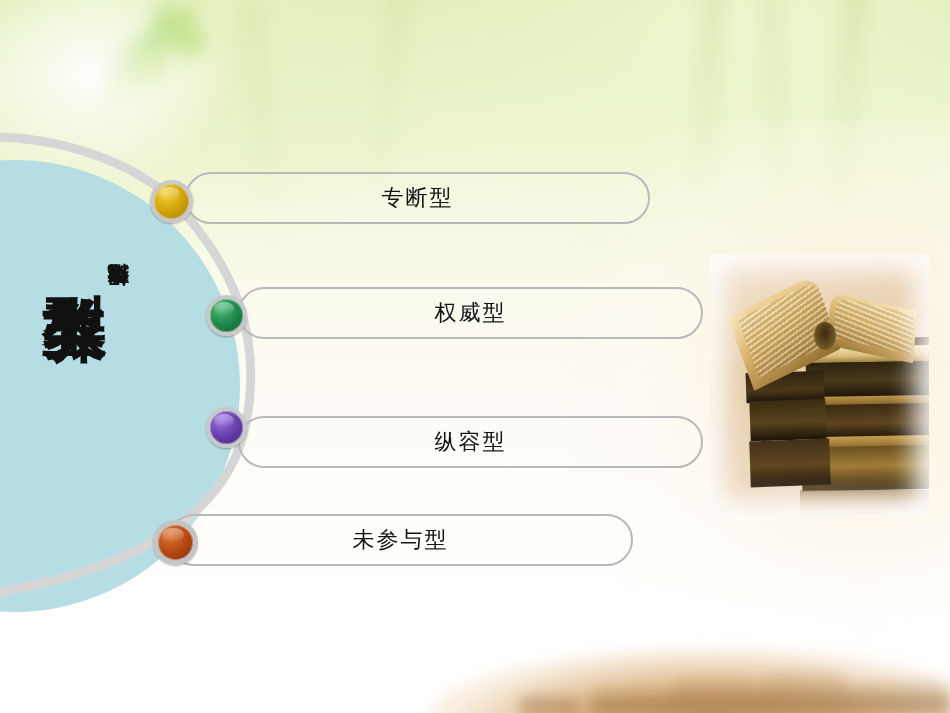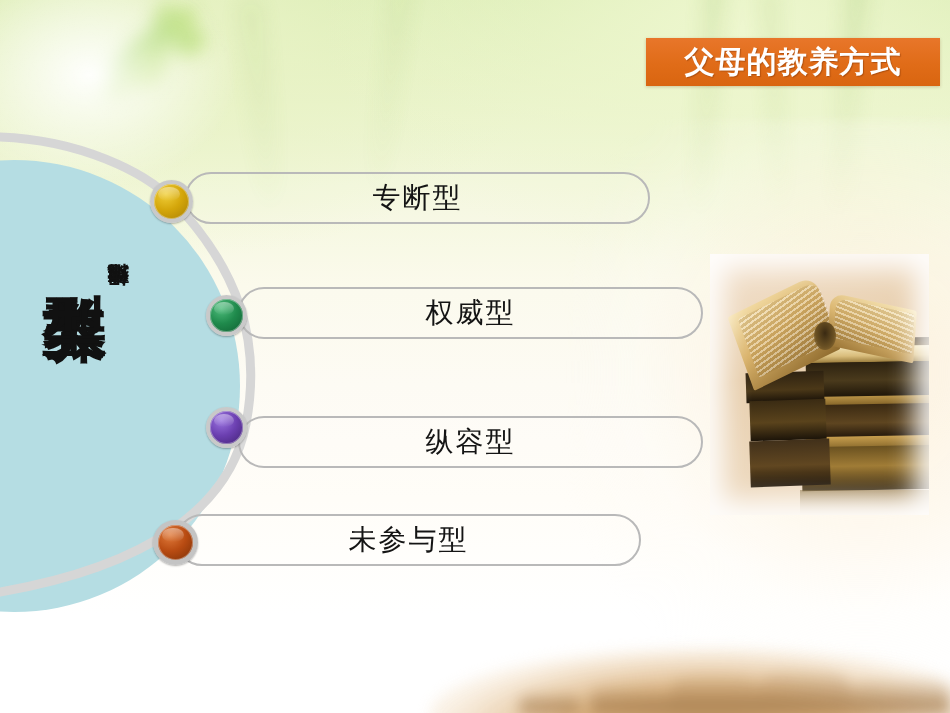--- a/index.html
+++ b/index.html
@@ -163,21 +163,21 @@
     position: absolute;
     box-sizing: border-box;
     border: 2px solid #b9b9b9;
     border-radius: 26px;
     background: rgba(255,255,255,0.10);
     display: flex;
     align-items: center;
     justify-content: center;
   }
   .pill-label {
-    font-size: 28px;
+    font-size: 22px;
     font-weight: 500;
     color: #141414;
     letter-spacing: 2px;
   }
 
   
   .title-banner {
     position: absolute;
     left: 646px;
     top: 38px;
@@ -287,31 +287,28 @@
 
   <div class="node">
     <div class="pill" style="left:238px; top:416px; width:465px; height:52px;">
       <span class="pill-label">纵容型</span>
     </div>
     <div class="bullet" style="left:206px; top:407px; width:41px; height:41px;
          background:radial-gradient(circle at 34% 28%, #9a74e0 0%, #6b3fb0 48%, #412273 100%);"></div>
   </div>
 
   <div class="node">
-    <div class="pill" style="left:176px; top:514px; width:465px; height:52px;">
+    <div class="pill" style="left:168px; top:514px; width:465px; height:52px;">
       <span class="pill-label">未参与型</span>
     </div>
     <div class="bullet" style="left:153px; top:520px; width:45px; height:45px;
          background:radial-gradient(circle at 34% 28%, #e07a3a 0%, #b84b12 48%, #7a2f06 100%);
          border-color:#c4c4c4; border-width:5px;"></div>
   </div>
 
-  <div class="title-banner">
-    <span class="title-text">父母的教养方式</span>
-  </div>
 
   <div class="book-photo">
 
     <div class="bk" style="left:98px; top:84px; width:125px; height:26px;
          background:linear-gradient(180deg,#3a2a16 0%,#6b5126 40%,#241708 100%); transform:rotate(-1deg);"></div>
     <div class="bk" style="left:100px; top:92px; width:122px; height:16px;
          background:linear-gradient(180deg,#f2e3b4 0%,#d9bd7c 60%,#9d7f3e 100%); transform:rotate(-1deg);"></div>
     <div class="bk" style="left:96px; top:108px; width:130px; height:36px;
          background:linear-gradient(180deg,#2d2210 0%,#4a3a1c 50%,#1a1207 100%); transform:rotate(-1deg);"></div>
     <div class="bk" style="left:98px; top:142px; width:128px; height:10px;

